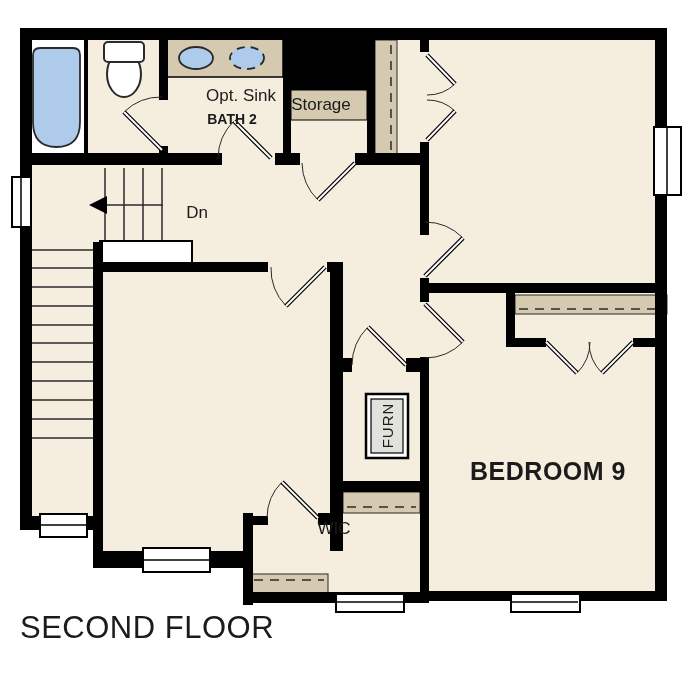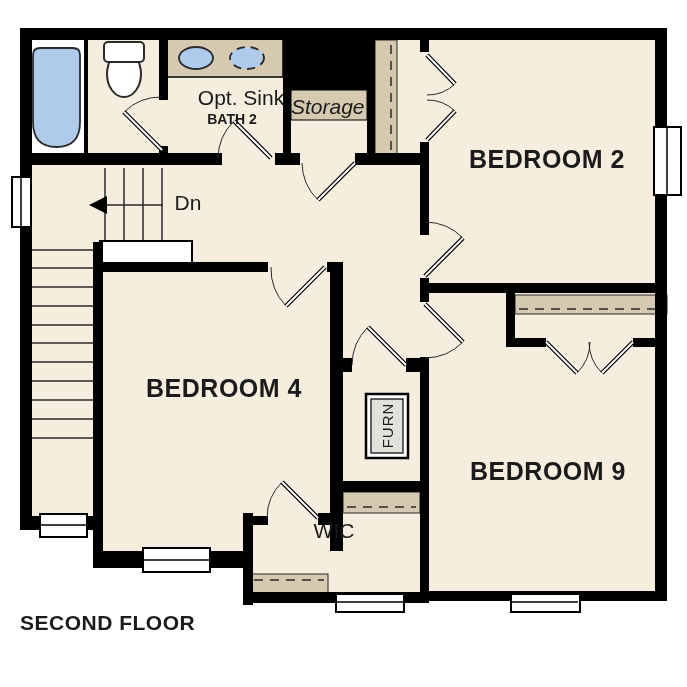--- a/index.html
+++ b/index.html
@@ -12,30 +12,30 @@
   }
   #plan svg{position:absolute;left:0;top:0;}
   .lbl{
     position:absolute;
     color:#1b1b1b;
     text-align:center;
     white-space:nowrap;
     line-height:1;
   }
   .room-lbl{font-size:25px;font-weight:bold;letter-spacing:.5px;}
-  .small-lbl{font-size:21px;}
+  .small-lbl{font-size:17px;}
   .bath-lbl{font-size:14px;font-weight:bold;}
   .furn-lbl{
     font-size:15px;
     transform:rotate(-90deg);
     transform-origin:center center;
     letter-spacing:1px;
   }
   .title-lbl{
-    font-size:21px;font-weight:bold;letter-spacing:.5px;text-align:left;
+    font-size:31px;font-weight:normal;letter-spacing:.5px;text-align:left;
   }
 </style>
 </head>
 <body>
 
 <div id="plan">
 
   <svg width="687" height="687" viewBox="0 0 687 687">
 
     <rect x="25" y="33" width="637" height="563" fill="var(--floor)"></rect>
@@ -234,23 +234,21 @@
         <line x1="546" y1="342" x2="577" y2="373" stroke="var(--wall)" stroke-width="4.5"></line>
         <line x1="546" y1="342" x2="577" y2="373" stroke="var(--white)" stroke-width="2"></line>
       </g>
       <g>
         <line x1="633" y1="342" x2="602" y2="373" stroke="var(--wall)" stroke-width="4.5"></line>
         <line x1="633" y1="342" x2="602" y2="373" stroke="var(--white)" stroke-width="2"></line>
       </g>
     </g>
   </svg>
 
-  <div class="lbl room-lbl" style="left:437px;top:147px;width:220px;">BEDROOM 2</div>
   <div class="lbl room-lbl" style="left:438px;top:459px;width:220px;">BEDROOM 9</div>
-  <div class="lbl room-lbl" style="left:114px;top:376px;width:220px;">BEDROOM 4</div>
   <div class="lbl bath-lbl" style="left:162px;top:112px;width:140px;">BATH 2</div>
   <div class="lbl small-lbl" style="left:171px;top:87px;width:140px;">Opt. Sink</div>
-  <div class="lbl small-lbl" style="left:291px;top:96px;width:60px;font-style:italic;">Storage</div>
+  <div class="lbl small-lbl" style="left:291px;top:96px;width:60px;">Storage</div>
   <div class="lbl small-lbl" style="left:284px;top:520px;width:100px;">WIC</div>
-  <div class="lbl small-lbl" style="left:168px;top:192px;width:40px;text-align:center;">Dn</div>
+  <div class="lbl small-lbl" style="left:168px;top:204px;width:40px;text-align:right;">Dn</div>
   <div class="lbl furn-lbl" style="left:357px;top:418px;width:60px;">FURN</div>
   <div class="lbl title-lbl" style="left:20px;top:612px;width:400px;">SECOND FLOOR</div>
 </div>
 
 </body></html>

